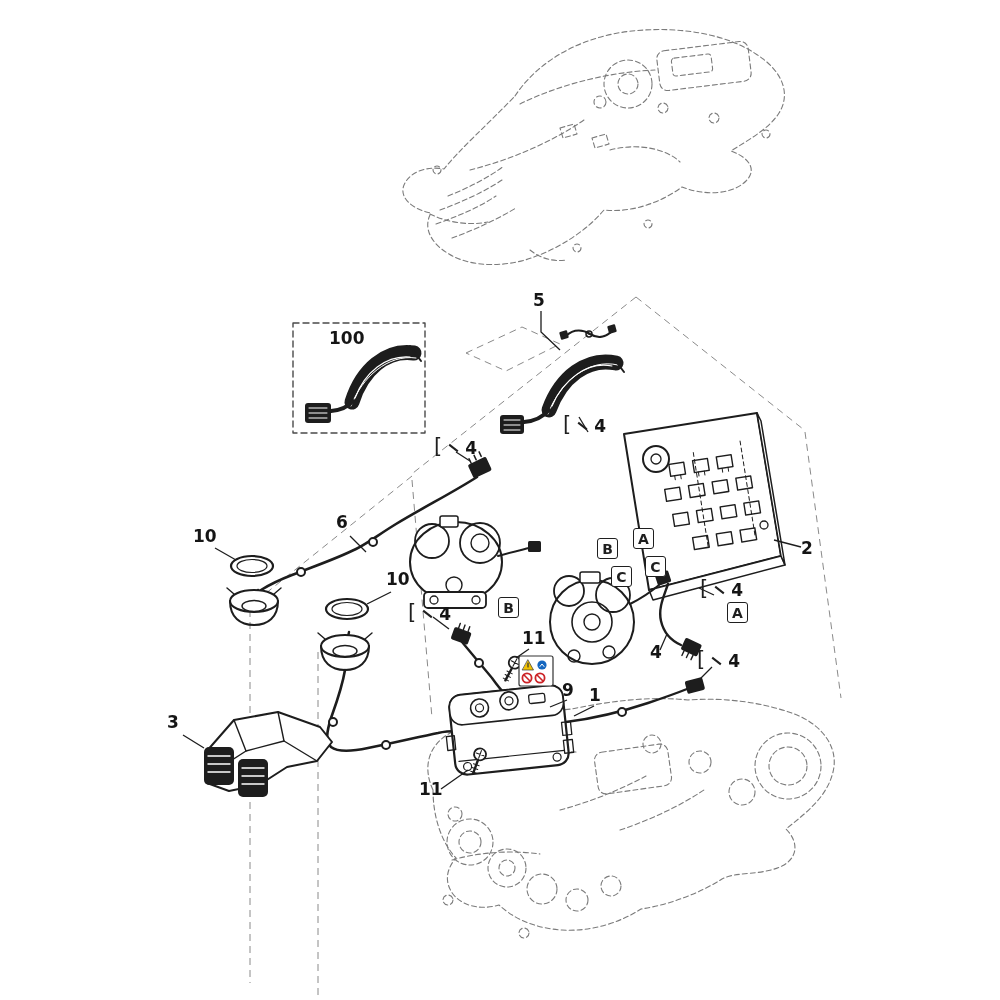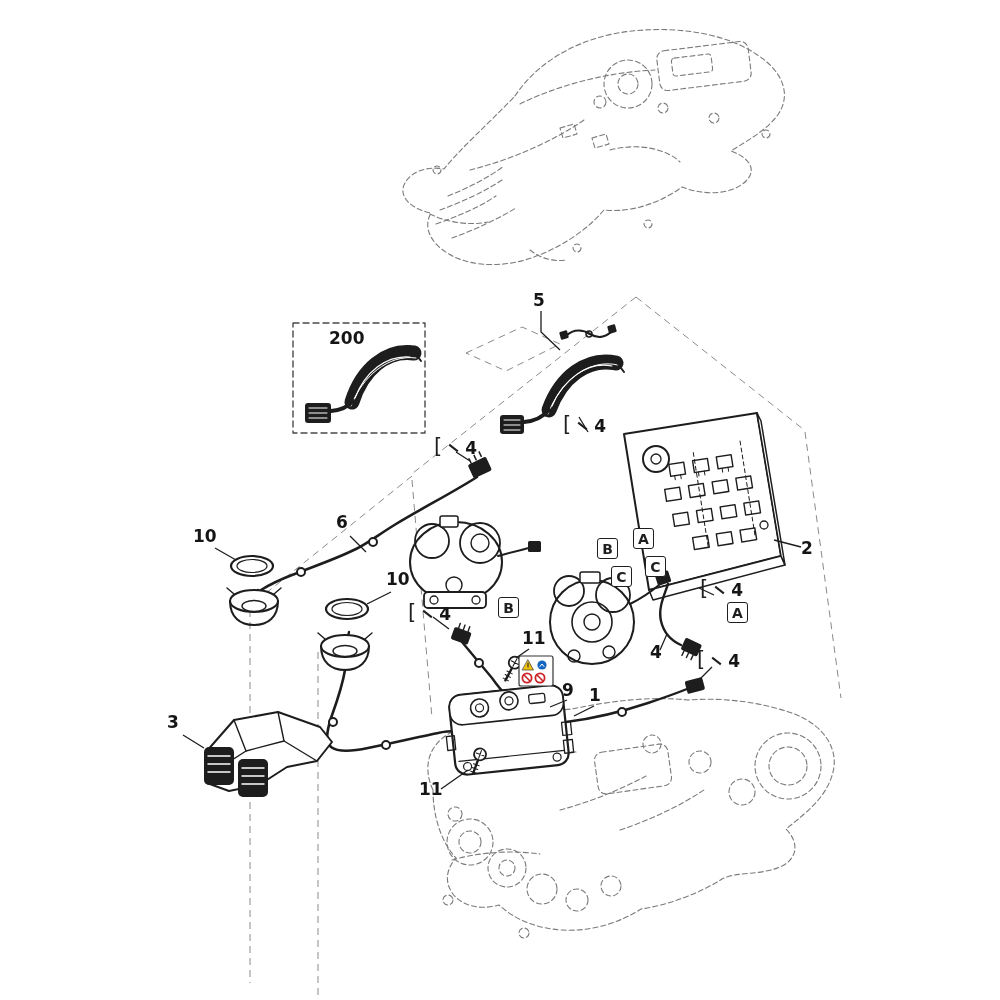--- a/index.html
+++ b/index.html
@@ -305,21 +305,21 @@
     <path d="M 594,706 L 574,716"></path>
     <path d="M 660,650 L 667,634"></path>
     <path d="M 456,452 L 470,461"></path>
     <path d="M 588,432 L 579,417"></path>
     <path d="M 714,595 L 699,588"></path>
     <path d="M 712,667 L 701,678"></path>
     <path d="M 433,617 L 449,629"></path>
   </g>
 </svg>
 
-<div class="callout" style="left:329px;top:330px">200</div>
+<div class="callout" style="left:329px;top:330px">100</div>
 <div class="callout" style="left:533px;top:292px">5</div>
 <div class="callout" style="left:801px;top:540px">2</div>
 <div class="callout" style="left:336px;top:514px">6</div>
 <div class="callout" style="left:193px;top:528px">10</div>
 <div class="callout" style="left:386px;top:571px">10</div>
 <div class="callout" style="left:522px;top:630px">11</div>
 <div class="callout" style="left:562px;top:682px">9</div>
 <div class="callout" style="left:589px;top:687px">1</div>
 <div class="callout" style="left:167px;top:714px">3</div>
 <div class="callout" style="left:419px;top:781px">11</div>

